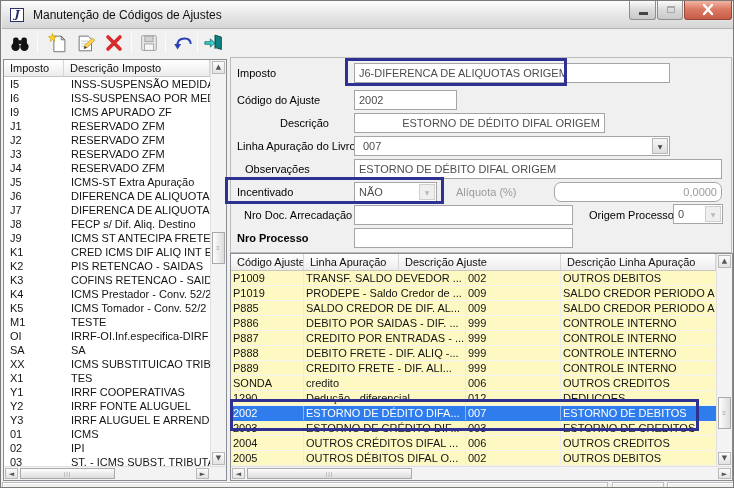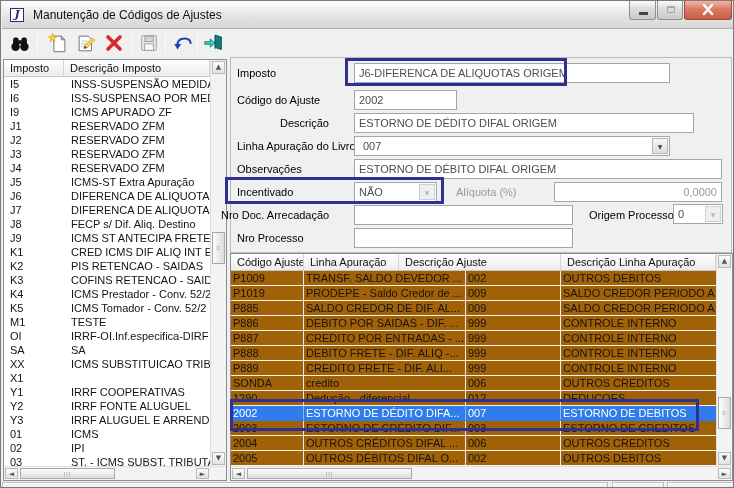--- a/index.html
+++ b/index.html
@@ -42,21 +42,21 @@
   .grip{position:absolute;left:50%;top:50%;transform:translate(-50%,-50%);font-size:6px;color:#9a9a9a;letter-spacing:1px;}
   
   .formpanel{position:absolute;left:229px;top:56px;width:502px;height:196px;background:#f0f0f0;border:1px solid #bcbcbc;}
   .flabel{position:absolute;font-size:11px;color:#000;line-height:20px;white-space:nowrap;}
   .flabel.dim{color:#9a9a9a;}
   .tfield{position:absolute;height:20px;background:#fff;border:1px solid #a5a5a5;font-size:11px;line-height:18px;padding:0 4px;color:#4d4d4d;white-space:nowrap;overflow:hidden;}
   .tfield.num{text-align:right;color:#9a9a9a;}
   .combo .arrow{position:absolute;top:1px;right:1px;bottom:1px;width:16px;background:linear-gradient(#f6f6f6,#dedede);border:1px solid #b5b5b5;text-align:center;font-family:"DejaVu Sans",sans-serif;font-size:6px;line-height:15px;color:#444;}
   .combo.disabled .arrow{color:#b9b9b9;background:#efefef;border-color:#cfcfcf;}
   
-  .tablepanel{position:absolute;left:229px;top:252px;width:503px;height:228px;background:#a16207;border:1px solid #8a8d94;}
+  .tablepanel{position:absolute;left:229px;top:252px;width:503px;height:228px;background:#fef9c3;border:1px solid #8a8d94;}
   .theader{position:absolute;left:0;top:0;right:16px;height:17px;display:flex;}
   .theader .t1{width:73px;}
   .theader .t2{width:162px;}
   .theader .t3{width:95px;}
   .theader .t4{flex:1;}
   .tbody{position:absolute;left:0;top:17px;right:16px;bottom:14px;overflow:hidden;}
   .tr{display:flex;height:15px;line-height:15px;font-size:11px;color:#141414;border-bottom:1px solid #f2f2f2;}
   .tr span{white-space:nowrap;overflow:hidden;border-right:1px solid #ececec;padding-left:2px;}
   .tr .d1{width:73px;}
   .tr .d2{width:162px;}
@@ -233,20 +233,21 @@
       <div class="lr">
           <span class="c1">SA</span>
           <span class="c2">SA</span>
         </div>
       <div class="lr">
           <span class="c1">XX</span>
           <span class="c2">ICMS SUBSTITUICAO TRIBUT</span>
         </div>
       <div class="lr">
           <span class="c1">X1</span>
+          <span class="c2">TES</span>
         </div>
       <div class="lr">
           <span class="c1">Y1</span>
           <span class="c2">IRRF COOPERATIVAS</span>
         </div>
       <div class="lr">
           <span class="c1">Y2</span>
           <span class="c2">IRRF FONTE ALUGUEL</span>
         </div>
       <div class="lr">
@@ -284,41 +285,41 @@
 
   <div class="formpanel"></div>
 
   <span class="flabel" style="left:236px;top:62px;">Imposto</span>
   <div class="tfield" style="left:353px;top:62px;width:316px;">J6-DIFERENCA DE ALIQUOTAS ORIGEM</div>
 
   <span class="flabel" style="left:236px;top:89px;">Código do Ajuste</span>
   <div class="tfield" style="left:353px;top:89px;width:103px;">2002</div>
 
   <span class="flabel" style="left:236px;top:112px;padding-left:43px;">Descrição</span>
-  <div class="tfield" style="left:353px;top:112px;width:340px;">ESTORNO DE DÉDITO DIFAL ORIGEM</div>
+  <div class="tfield" style="left:353px;top:112px;width:251px;text-align:right;">ESTORNO DE DÉDITO DIFAL ORIGEM</div>
 
   <span class="flabel" style="left:236px;top:135px;">Linha Apuração do Livro</span>
   <div class="tfield combo" style="left:353px;top:135px;width:316px;padding-left:8px;"><span>007</span><span class="arrow">▼</span></div>
 
-  <span class="flabel" style="left:236px;top:158px;">Observações</span>
+  <span class="flabel" style="left:244px;top:158px;">Observações</span>
   <div class="tfield" style="left:353px;top:158px;width:368px;">ESTORNO DE DÉBITO DIFAL ORIGEM</div>
 
   <span class="flabel" style="left:236px;top:181px;">Incentivado</span>
   <div class="tfield combo disabled" style="left:353px;top:181px;width:83px;"><span>NÃO</span><span class="arrow">▼</span></div>
 
   <span class="flabel dim" style="left:455px;top:181px;width:90px;text-align:left;">Alíquota (%)</span>
-  <div class="tfield num" style="left:553px;top:181px;width:168px;">0,0000</div>
-
-  <span class="flabel" style="left:220px;top:204px;">Nro Doc. Arrecadação</span>
+  <div class="tfield num" style="left:553px;top:181px;width:168px;border-radius:7px;">0,0000</div>
+
+  <span class="flabel" style="left:243px;top:204px;">Nro Doc. Arrecadação</span>
   <div class="tfield" style="left:353px;top:204px;width:219px;"></div>
 
   <span class="flabel" style="left:588px;top:204px;">Origem Processo</span>
   <div class="tfield combo disabled" style="left:672px;top:203px;width:50px;"><span>0</span><span class="arrow">▼</span></div>
 
-  <span class="flabel" style="left:236px;top:227px;">Nro Processo</span>
+  <span class="flabel" style="left:236px;top:227px;font-weight:bold;">Nro Processo</span>
   <div class="tfield" style="left:353px;top:227px;width:219px;"></div>
 
   <div class="tablepanel">
     <div class="theader">
       <div class="hcell t1">Código Ajuste</div>
       <div class="hcell t3">Linha Apuração</div>
       <div class="hcell t2">Descrição Ajuste</div>
       <div class="hcell t4">Descrição Linha Apuração</div>
     </div>
     <div class="tbody">

